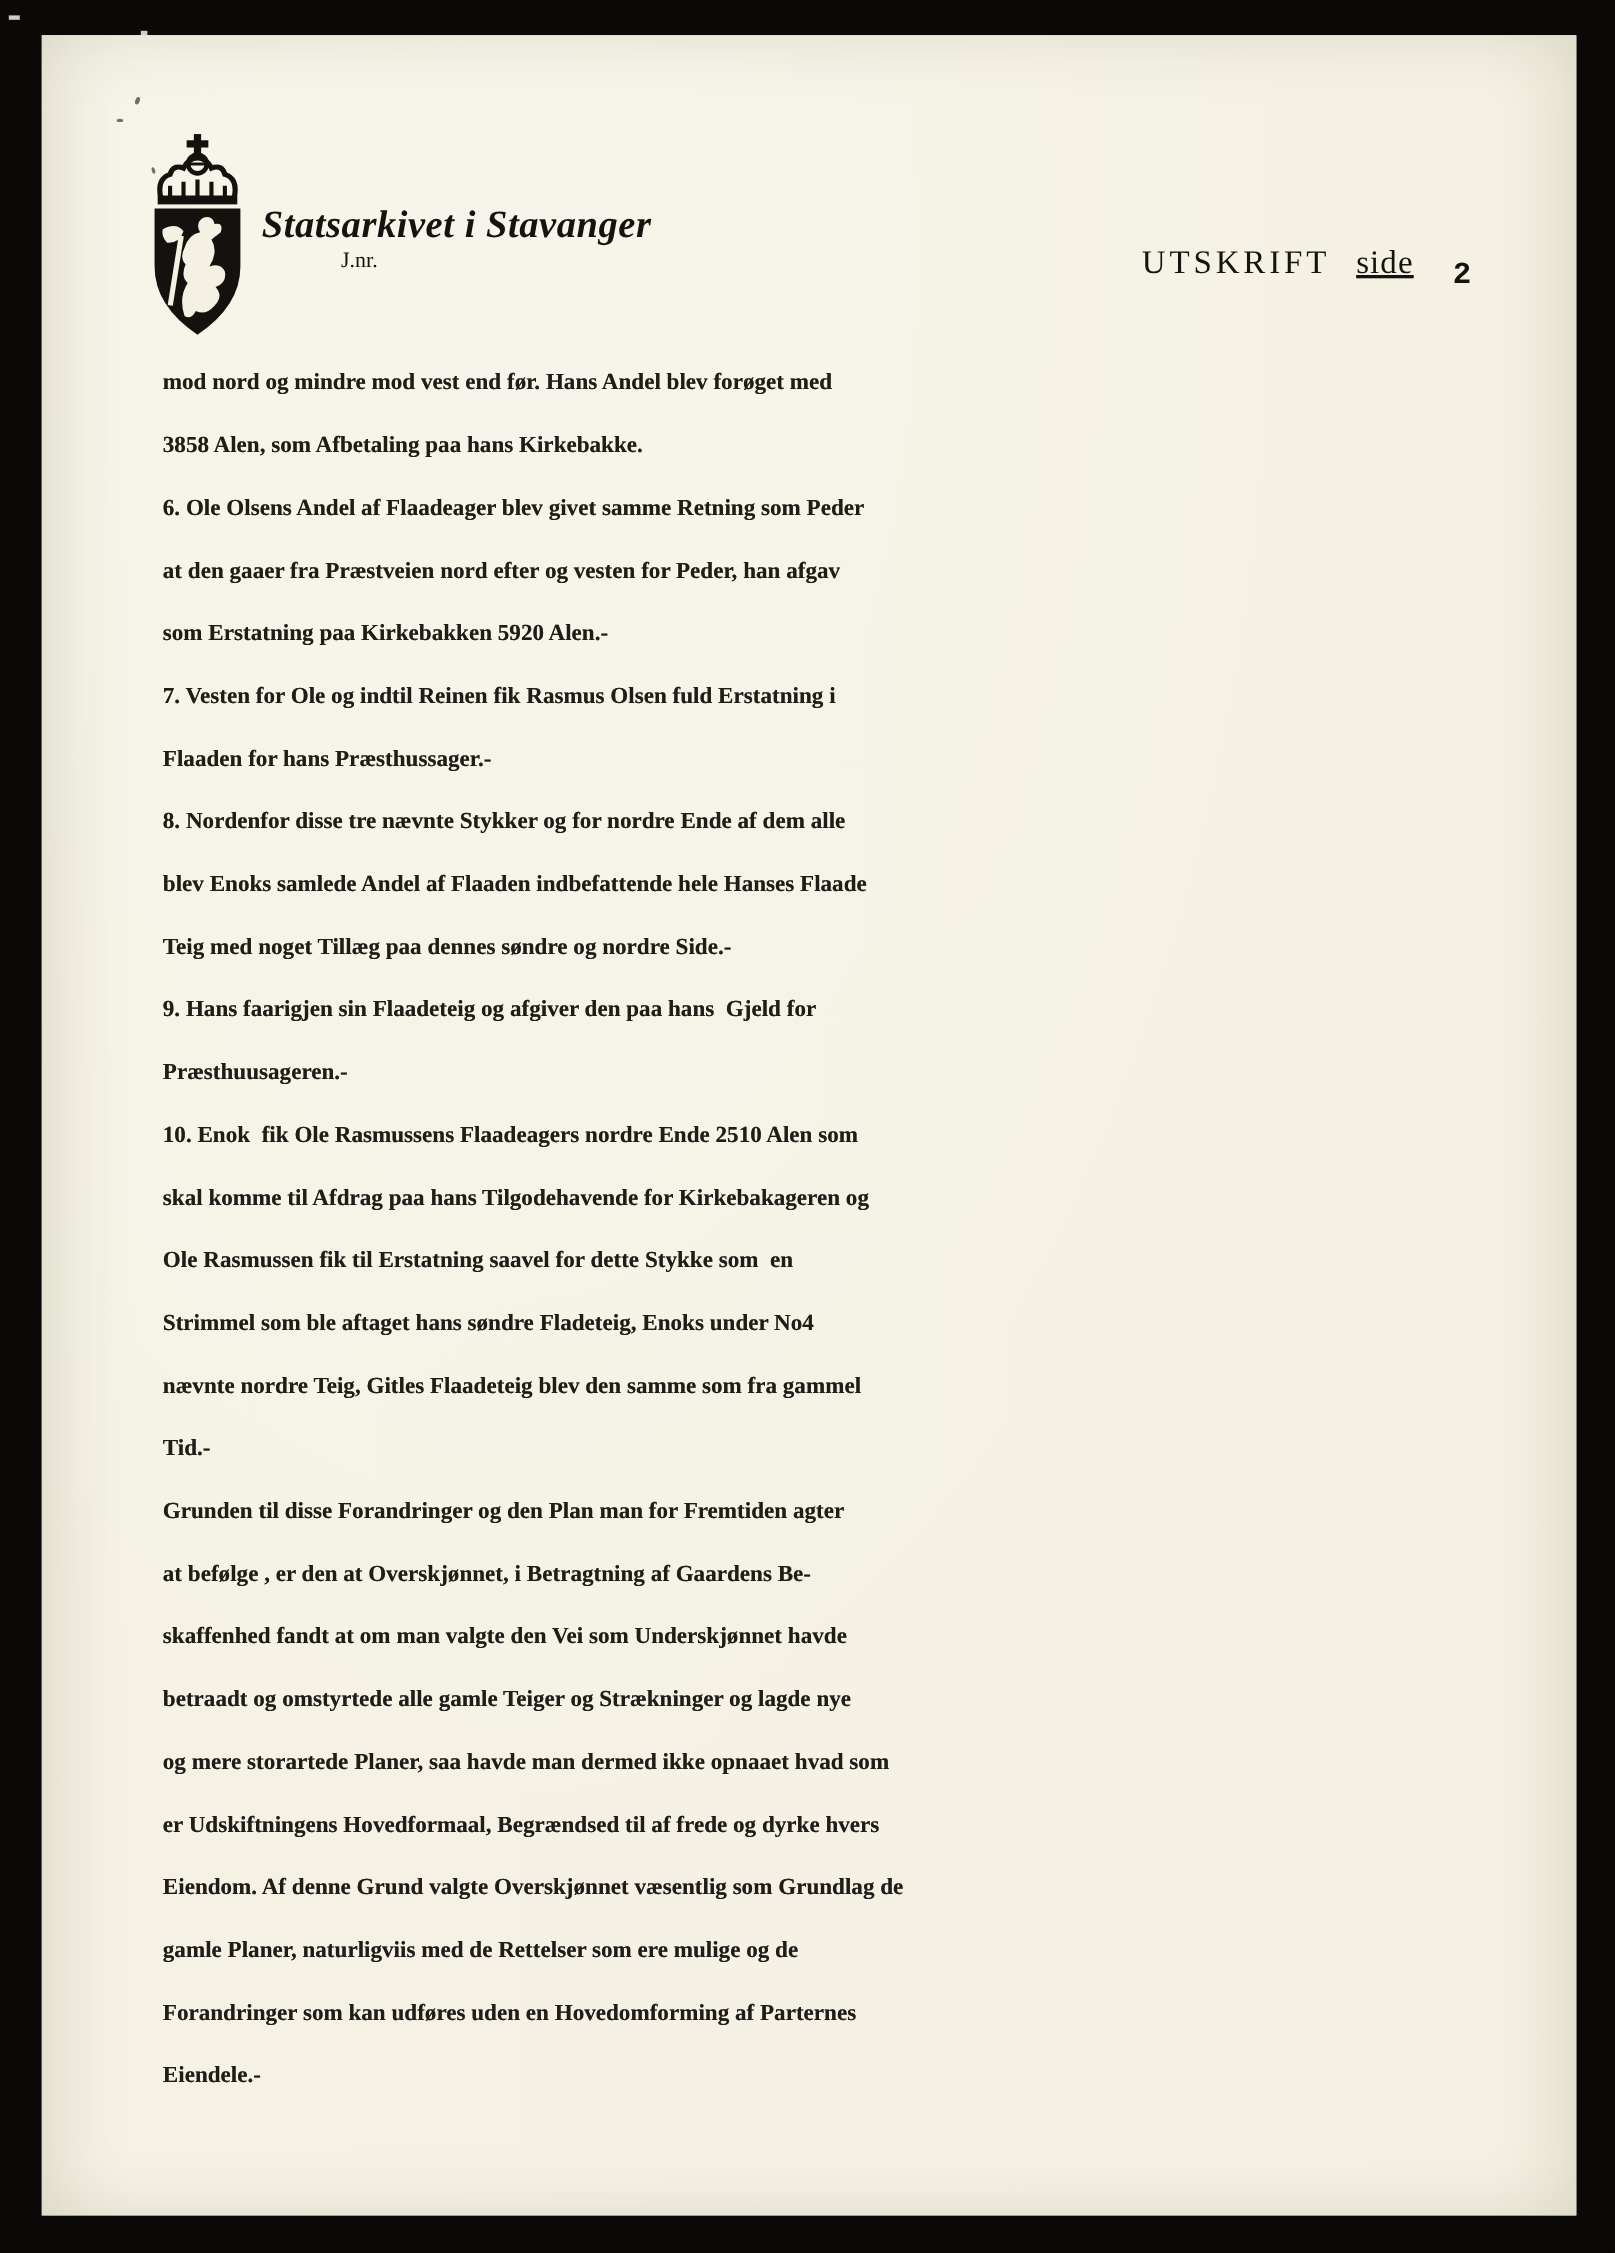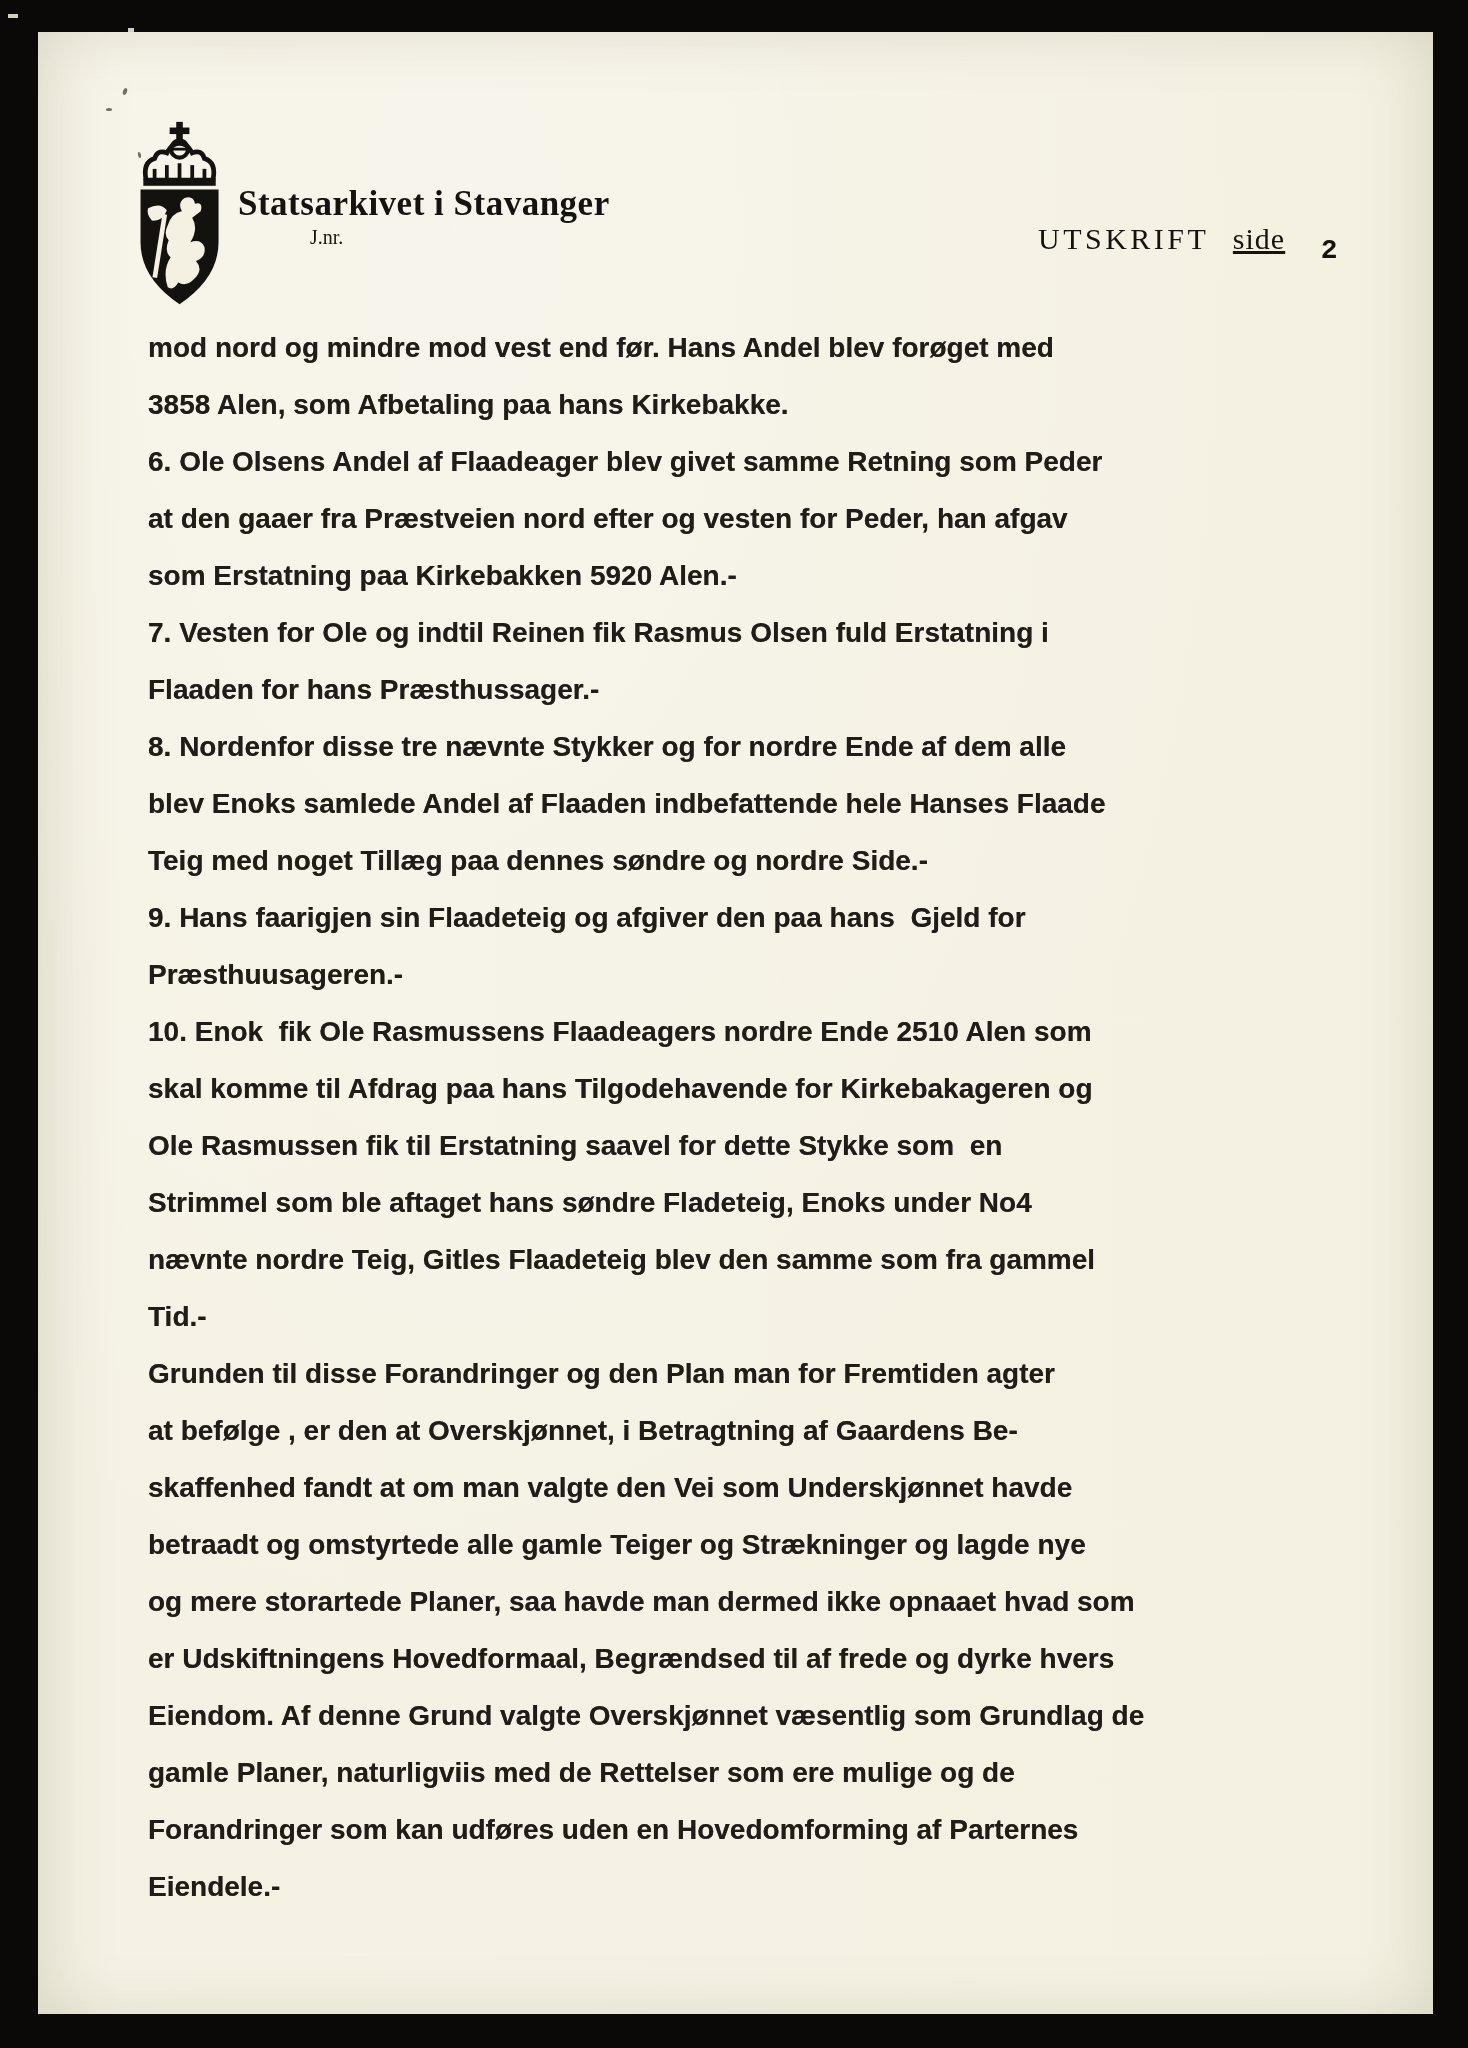--- a/index.html
+++ b/index.html
@@ -20,21 +20,21 @@
     background-color:#f4f1e3;
     box-shadow:inset 0 0 60px rgba(120,110,80,.18);
   }
   
   .coat{
     position:absolute;left:90px;top:88px;width:104px;height:188px;
   }
   .org-name{
     position:absolute;left:200px;top:152px;
     font-family:"Liberation Serif", serif;
-    font-weight:600;
+    font-style:italic;font-weight:600;
     font-size:35px;color:#15130f;
     letter-spacing:0.5px;
     white-space:nowrap;
   }
   .jnr{
     position:absolute;left:272px;top:194px;
     font-family:"Liberation Serif", serif;
     font-size:20px;color:#15130f;
   }
   .print-line{
@@ -50,23 +50,23 @@
     margin-left:28px;
     position:relative;top:9px;
     font-family:"Liberation Mono", monospace;
     font-weight:700;font-size:28px;
   }
   
   .body-text{
     position:absolute;left:110px;top:287px;width:1020px;
   }
   .line{
-    font-family:Liberation Sans, sans-serif;
+    font-family:Liberation Serif, serif;
     font-weight:700;
-    font-size:28px;
+    font-size:21px;
     line-height:57px;
     color:#201d19;
     white-space:pre;
     text-shadow:0 0 .4px rgba(32,29,25,.65);
   }
   
   .speck{position:absolute;background:#2a261f;border-radius:50%;opacity:.65;}
   .speck.s1{left:85px;top:56px;width:4px;height:7px;transform:rotate(20deg);}
   .speck.s2{left:68px;top:76px;width:6px;height:3px;}
   .speck.s3{left:100px;top:120px;width:3px;height:6px;transform:rotate(-15deg);}

